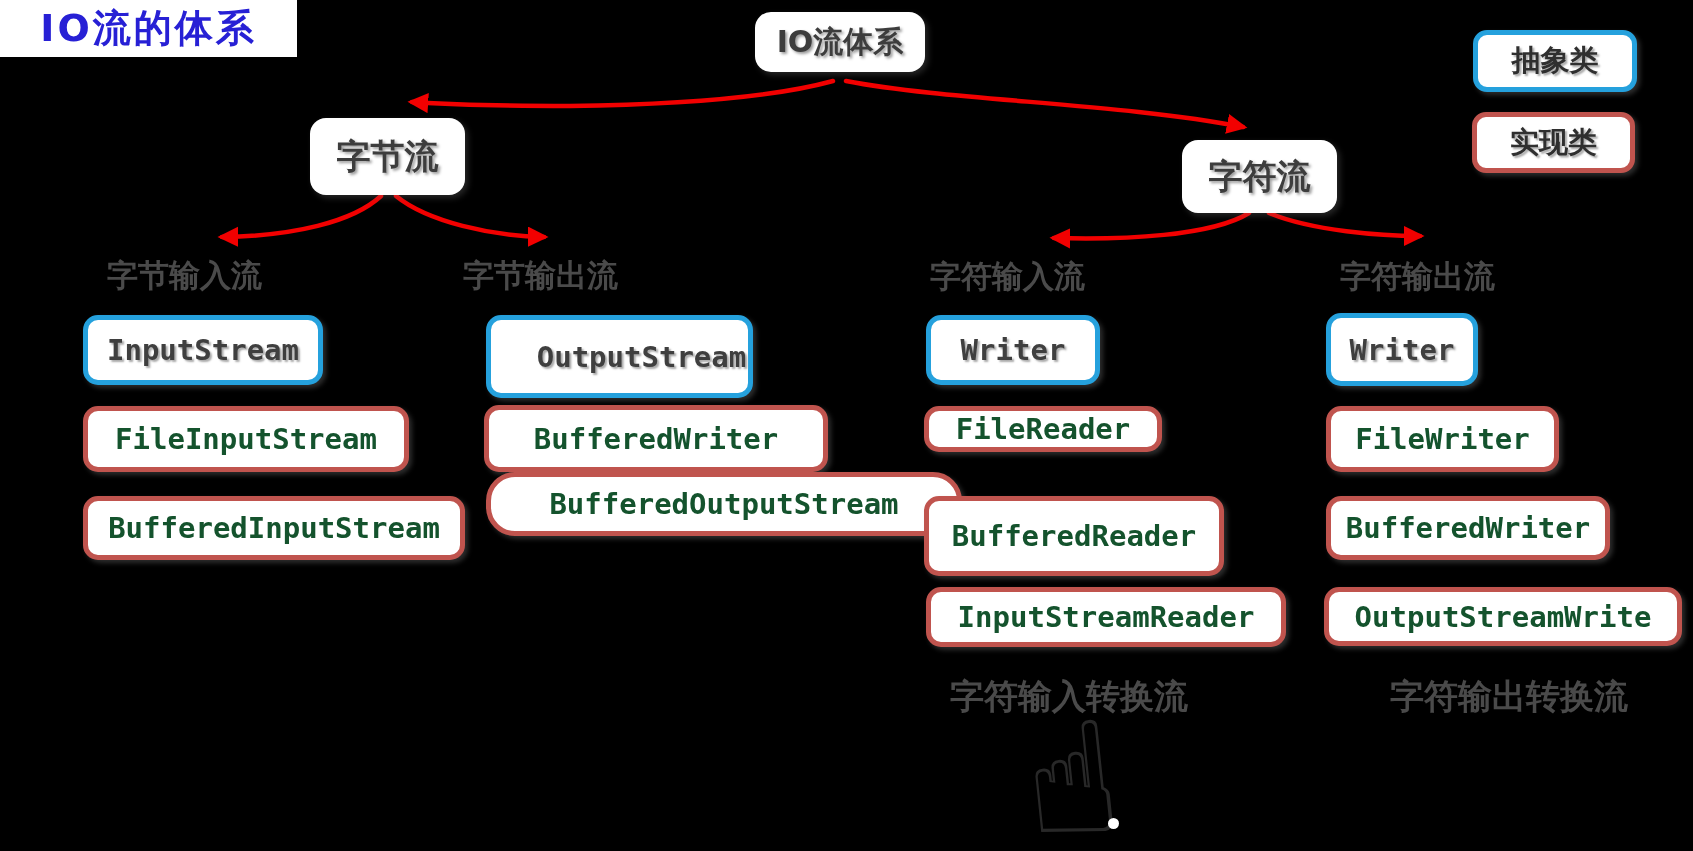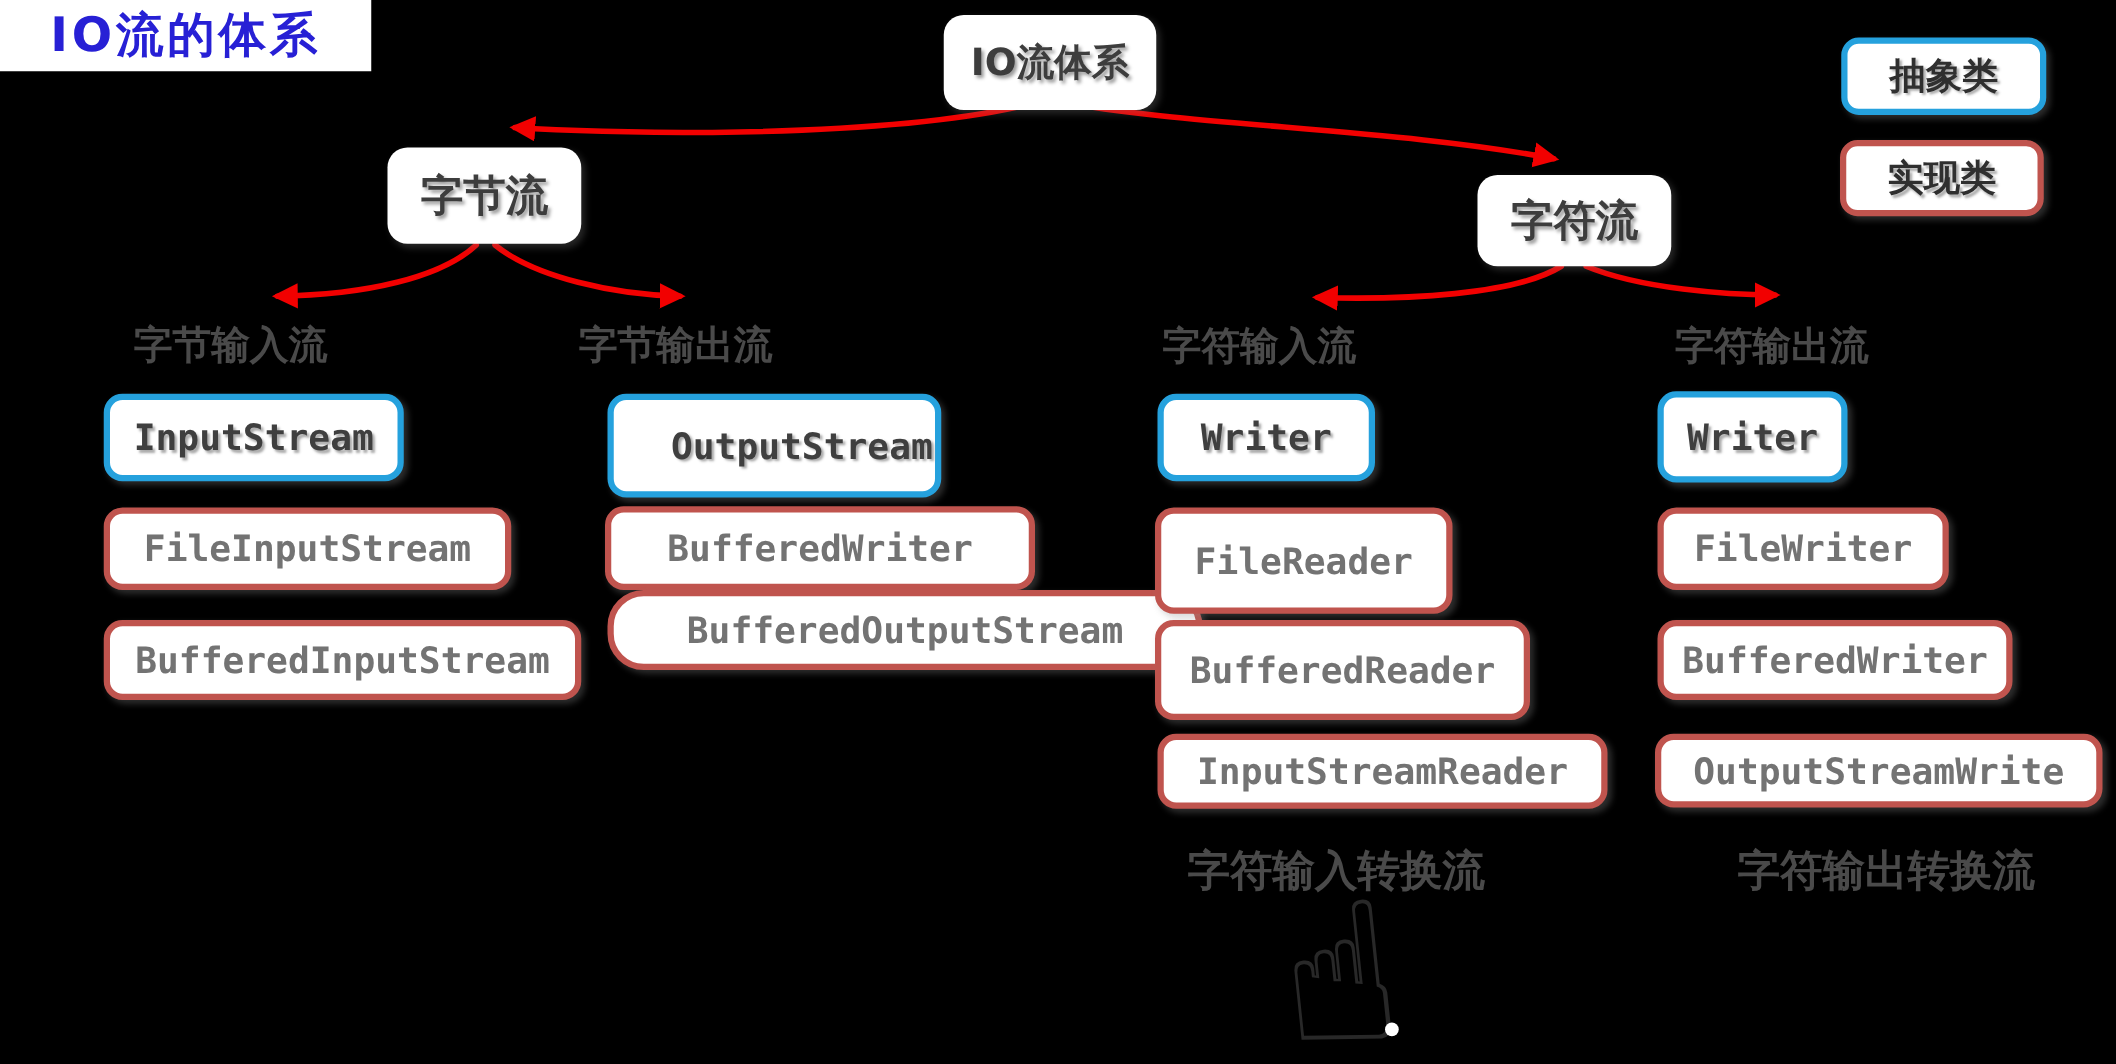--- a/index.html
+++ b/index.html
@@ -8,48 +8,48 @@
 
   
   .title-badge{position:absolute;left:0;top:0;width:297px;height:57px;background:#fff;
                display:flex;align-items:center;justify-content:center;}
   .title-text{color:#2720d5;font-size:38px;font-weight:bold;letter-spacing:3px;}
 
   
   .node{position:absolute;background:#fff;border-radius:16px;display:flex;align-items:center;
         justify-content:center;font-weight:bold;color:#3d3d3d;text-shadow:2px 2px 3px #9a9a9a;
         box-sizing:border-box;box-shadow:3px 3px 6px rgba(130,130,130,.30);}
-  #root-node{left:755px;top:12px;width:170px;height:76px;font-size:30px;}
+  #root-node{left:755px;top:12px;width:170px;height:60px;font-size:30px;}
   #branch-byte{left:310px;top:118px;width:155px;height:77px;font-size:34px;}
   #branch-char{left:1182px;top:140px;width:155px;height:73px;font-size:34px;}
 
   
   .hdr{position:absolute;color:#4a4a4a;font-weight:bold;font-size:31px;white-space:nowrap;}
   #hdr-c1{left:107px;top:255px;} #hdr-c2{left:463px;top:255px;}
   #hdr-c3{left:930px;top:256px;} #hdr-c4{left:1340px;top:256px;}
   .foot{position:absolute;color:#4a4a4a;font-weight:bold;font-size:34px;white-space:nowrap;}
   #foot-c3{left:950px;top:674px;} #foot-c4{left:1390px;top:674px;}
 
   
   .box{position:absolute;background:#fff;border:5px solid #c0544e;border-radius:15px;
        display:flex;align-items:center;justify-content:center;box-sizing:border-box;
        font-family:"DejaVu Sans Mono","Liberation Mono",monospace;font-weight:bold;
-       font-size:29px;color:#737373;white-space:nowrap;
+       font-size:29px;color:#14532d;white-space:nowrap;
        box-shadow:3px 3px 5px rgba(140,140,140,.32);}
   .abstract{border-color:#25a1dd;color:#3f3f3f;text-shadow:2px 2px 2px #aaa;}
   .impl{border-color:#c0544e;}
 
   #c1r1{left:83px;top:315px;width:240px;height:70px;}
   #c1r2{left:83px;top:406px;width:326px;height:66px;}
   #c1r3{left:83px;top:496px;width:382px;height:64px;}
   #c2r1{left:486px;top:315px;width:267px;height:83px;padding-left:44px;}
   #c2r2{left:484px;top:405px;width:344px;height:67px;}
   #c2r3{left:486px;top:472px;width:476px;height:64px;border-radius:29px;}
   #c3r1{left:926px;top:315px;width:174px;height:70px;}
-  #c3r2{left:924px;top:406px;width:238px;height:85px;}
+  #c3r2{left:924px;top:406px;width:238px;height:46px;}
   #c3r3{left:924px;top:496px;width:300px;height:80px;}
   #c3r4{left:926px;top:587px;width:360px;height:60px;}
   #c4r1{left:1326px;top:313px;width:152px;height:73px;}
   #c4r2{left:1326px;top:406px;width:233px;height:66px;}
   #c4r3{left:1326px;top:496px;width:284px;height:64px;}
   #c4r4{left:1324px;top:587px;width:358px;height:59px;text-align:right;}
 
   
   .legend-box{position:absolute;background:#fff;border:5px solid;border-radius:14px;
        display:flex;align-items:center;justify-content:center;box-sizing:border-box;

